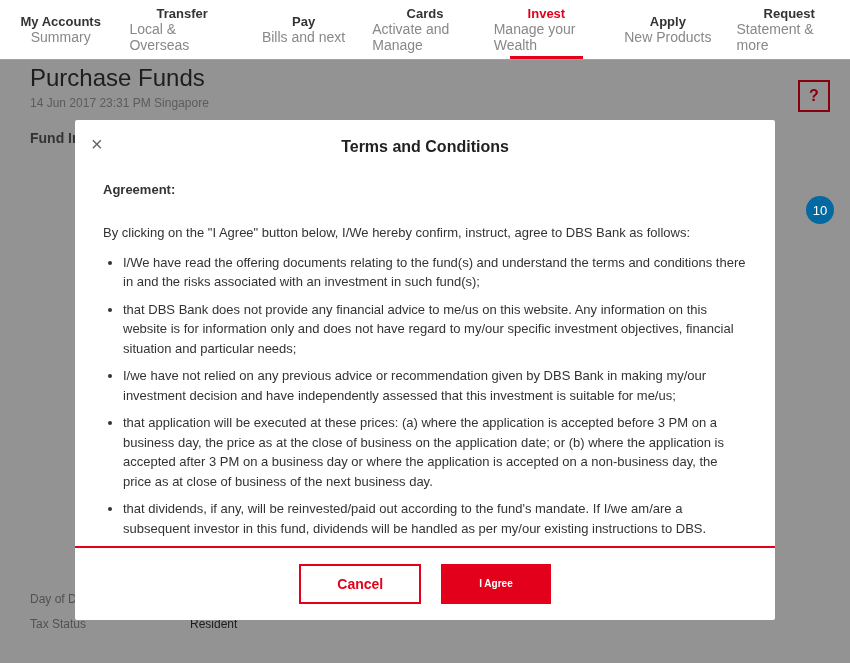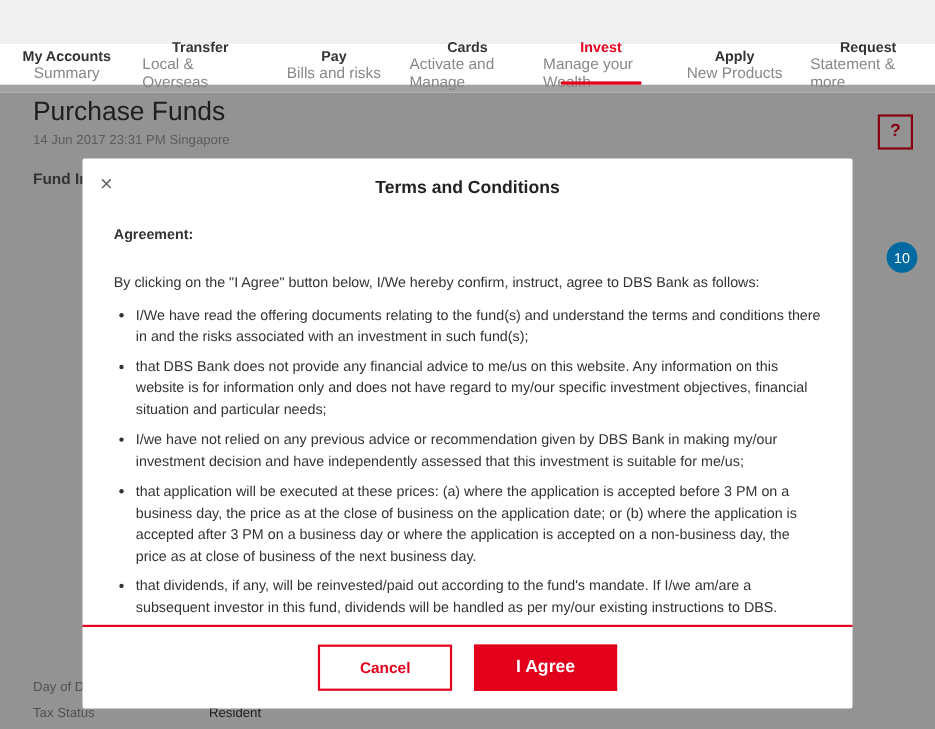--- a/index.html
+++ b/index.html
@@ -9,23 +9,22 @@
       width: 850px;
       height: 663px;
       overflow: hidden;
       position: relative;
     }
 
     
     .top-nav {
       background: #fff;
       display: flex;
-      border-bottom: 7px solid #a3a3a3;
-      height: 44px;
-      margin-top: 40px;
+      border-bottom: 1px solid #a3a3a3;
+      height: 60px;
     }
     .nav-item {
       flex: 1;
       display: flex;
       flex-direction: column;
       align-items: center;
       justify-content: center;
       padding: 4px 8px;
       cursor: pointer;
       font-size: 13px;
@@ -198,21 +197,21 @@
       color: #e3001b;
       font-size: 14px;
       font-weight: 600;
       cursor: pointer;
     }
     .btn-agree {
       padding: 10px 36px;
       border: 2px solid #e3001b;
       background: #e3001b;
       color: #fff;
-      font-size: 16px;
+      font-size: 10px;
       font-weight: 600;
       cursor: pointer;
       text-align: center;
     }
 
     
     .badge {
       position: absolute;
       top: -12px;
       right: -12px;
@@ -242,21 +241,21 @@
 <div class="nav-item">
       <span class="nav-label">My Accounts</span>
       <span class="nav-sub">Summary</span>
     </div>
     <div class="nav-item">
       <span class="nav-label">Transfer</span>
       <span class="nav-sub">Local &amp; Overseas</span>
     </div>
     <div class="nav-item">
       <span class="nav-label">Pay</span>
-      <span class="nav-sub">Bills and risks</span>
+      <span class="nav-sub">Bills and next</span>
     </div>
     <div class="nav-item">
       <span class="nav-label">Cards</span>
       <span class="nav-sub">Activate and Manage</span>
     </div>
     <div class="nav-item active">
       <span class="nav-label">Invest</span>
       <span class="nav-sub">Manage your Wealth</span>
     </div>
     <div class="nav-item">

